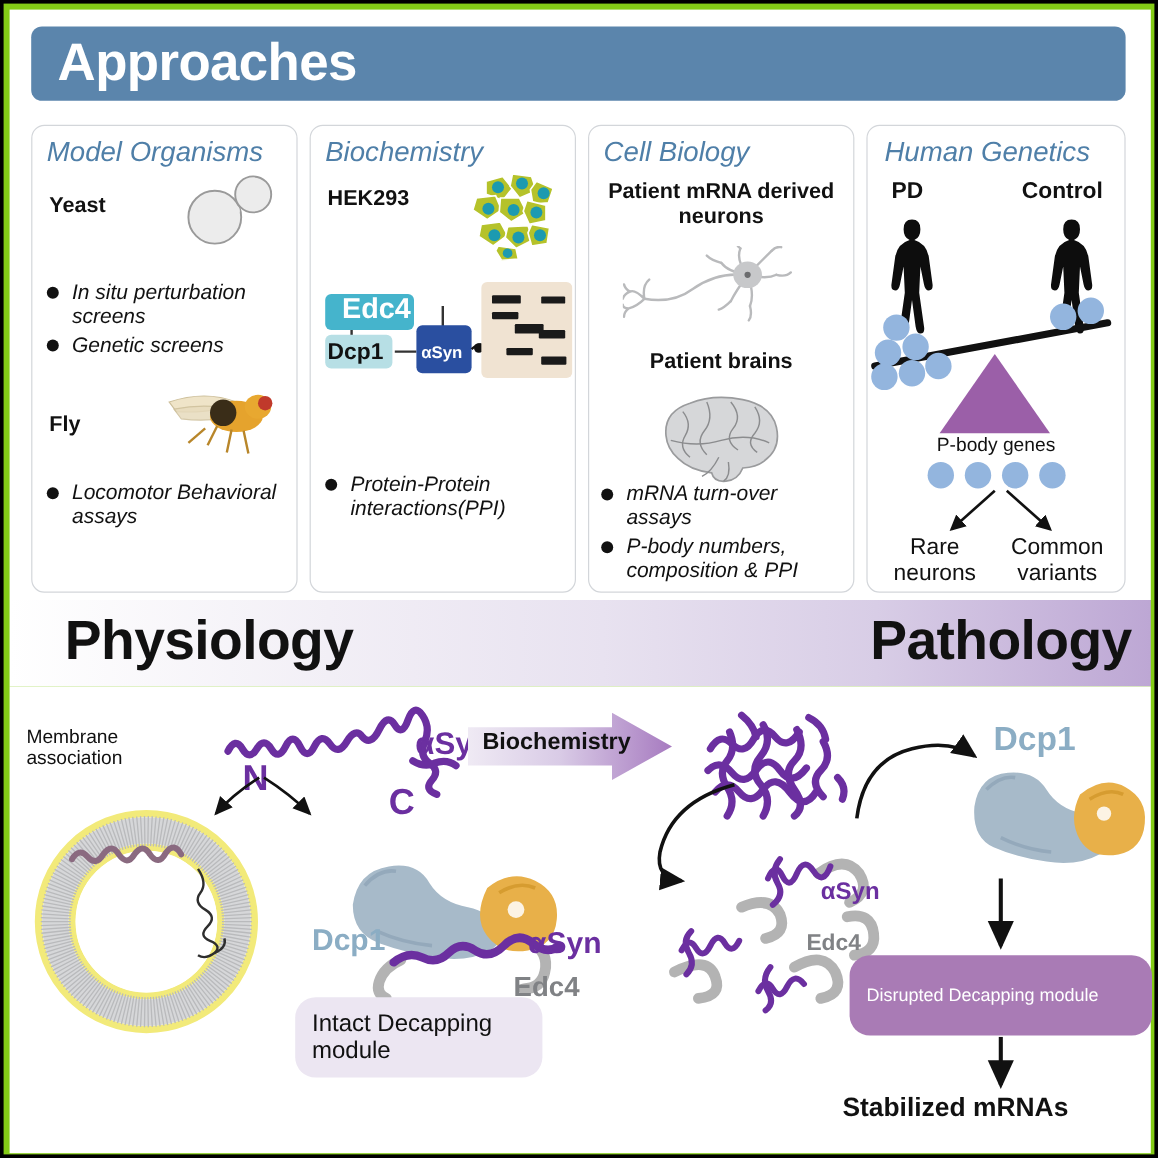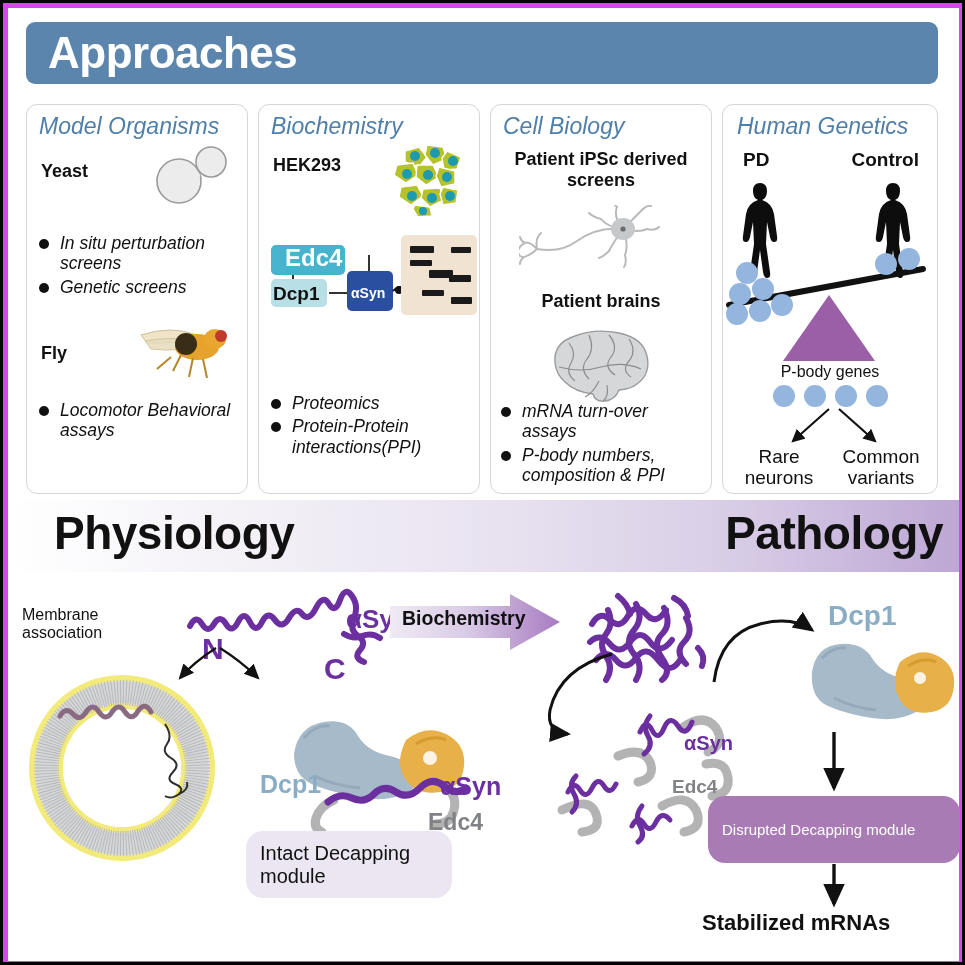--- a/index.html
+++ b/index.html
@@ -1,19 +1,19 @@
 <!DOCTYPE html>
 <html><head>
 <meta charset="utf-8">
 <style>
   html,body{margin:0;padding:0;background:#ffffff;}
   body{font-family:"Liberation Sans",sans-serif;}
   #fig{
     position:relative;width:965px;height:965px;overflow:hidden;
-    background:#d946ef;box-sizing:border-box;
+    background:#84cc16;box-sizing:border-box;
     border:3px solid #000;
   }
   
   #approaches-section{
     position:absolute;left:5px;top:5px;width:951px;height:492px;
     background:#fff;box-sizing:border-box;
   }
   #approaches-banner{
     position:absolute;left:18px;top:14px;width:912px;height:62px;
     background:#5b85ac;border-radius:9px;
@@ -188,29 +188,28 @@
           <rect x="9" y="25" width="22" height="6" rx="1"></rect>
           <rect x="28" y="35" width="24" height="8" rx="1"></rect>
           <rect x="21" y="55" width="22" height="6" rx="1"></rect>
           <rect x="50" y="12" width="20" height="6" rx="1"></rect>
           <rect x="48" y="40" width="22" height="7" rx="1"></rect>
           <rect x="50" y="62" width="21" height="7" rx="1"></rect>
         </g>
       </svg>
 
       <ul class="bullets" style="left:10px;top:288px;width:205px;">
-        <li>Proteomics</li>
         <li>Protein-Protein interactions(PPI)</li>
       </ul>
     </div>
 
     <div class="panel" id="panel-cell">
       <div class="panel-title">Cell Biology</div>
 
-      <div class="sub-head" style="left:0;top:44px;width:100%;text-align:center;font-size:18px;line-height:1.18;">Patient iPSc derived screens</div>
+      <div class="sub-head" style="left:0;top:44px;width:100%;text-align:center;font-size:18px;line-height:1.18;">Patient mRNA derived neurons</div>
 
       <svg style="position:absolute;left:28px;top:100px;" width="166" height="70" viewBox="0 0 166 70">
         <g stroke="#b9babc" stroke-width="2" fill="none" stroke-linecap="round">
           <path d="M18 44 q24 4 40 -8 q20 -14 42 -12"></path>
           <path d="M18 44 q-8 -8 -12 -6 M18 44 q-6 6 -13 8 M18 44 q-2 -11 4 -16 M6 38 q-4 -2 -5 -6 M6 38 q-5 2 -6 6 M5 52 q-4 3 -4 7 M5 52 q-5 0 -5 -3"></path>
           <path d="M104 24 q-10 -12 -6 -22 M104 24 q-16 -2 -22 -10 M104 24 q14 -14 20 -20 M104 24 q16 4 24 0 M104 24 q6 16 2 26 M104 24 q-10 14 -14 22"></path>
           <path d="M98 2 q-4 -3 -3 -6 M124 4 q4 -4 8 -3 M128 24 q8 2 12 -2 M106 50 q2 8 -1 12 M90 46 q-6 6 -10 7 M82 14 q-8 -2 -12 -6"></path>
         </g>
         <ellipse cx="104" cy="24" rx="12" ry="11" fill="#c7c8ca"></ellipse>
         <circle cx="104" cy="24" r="2.6" fill="#6b6c6e"></circle>

